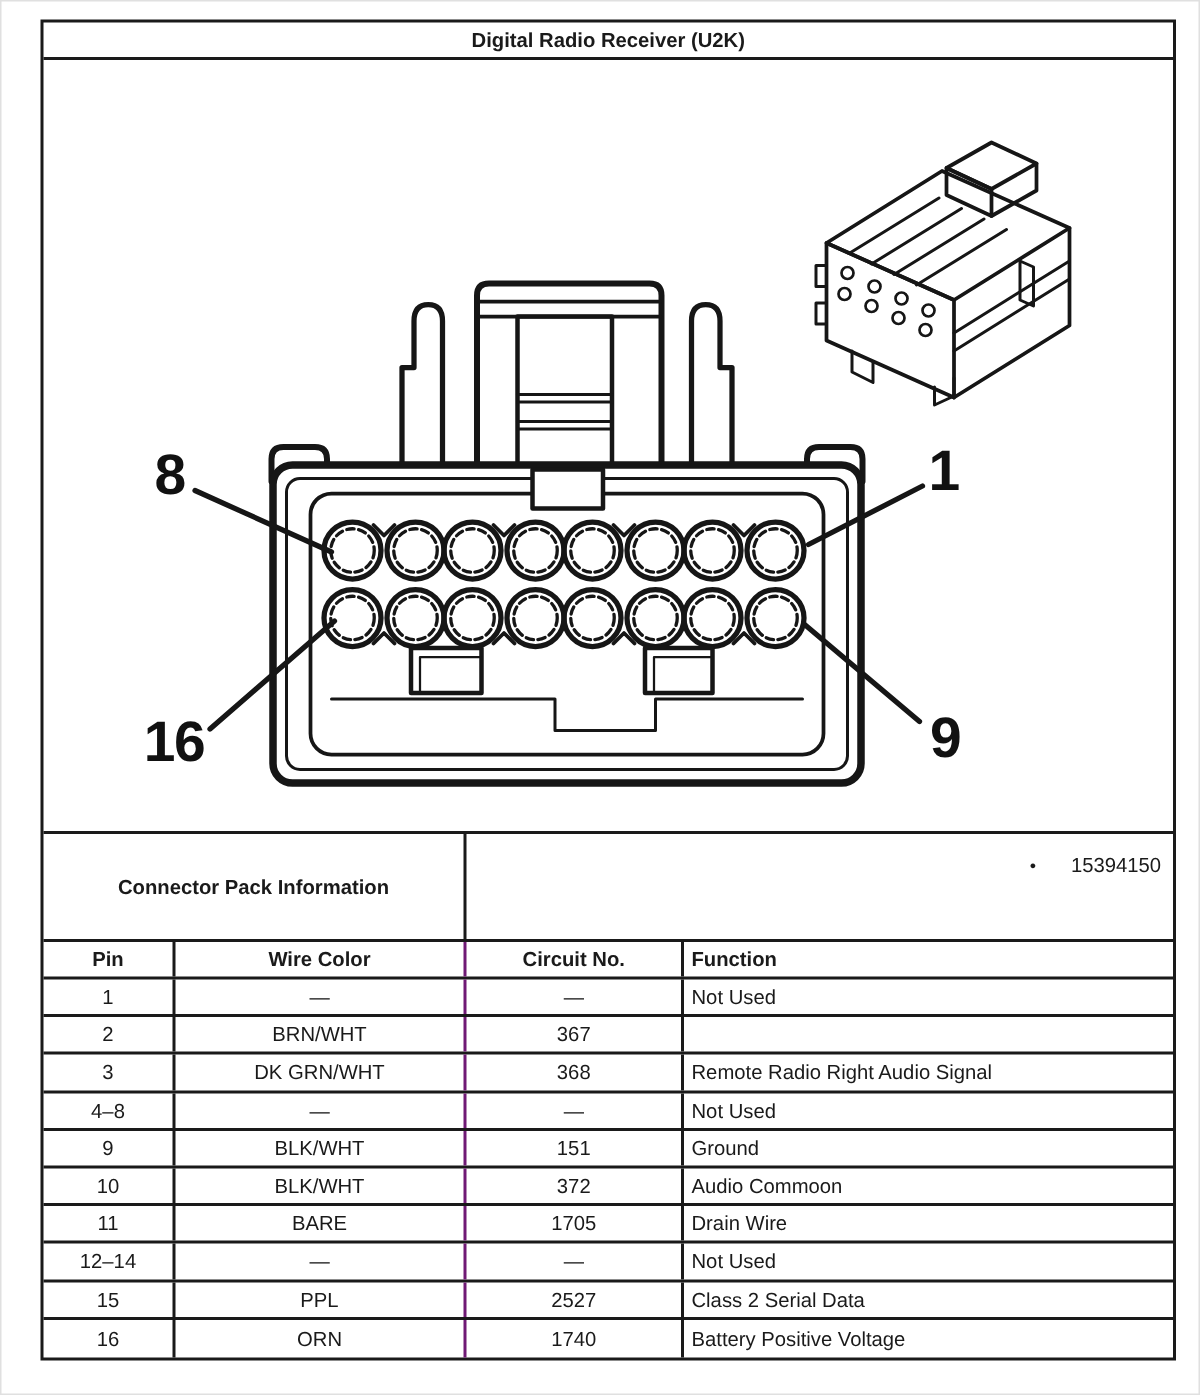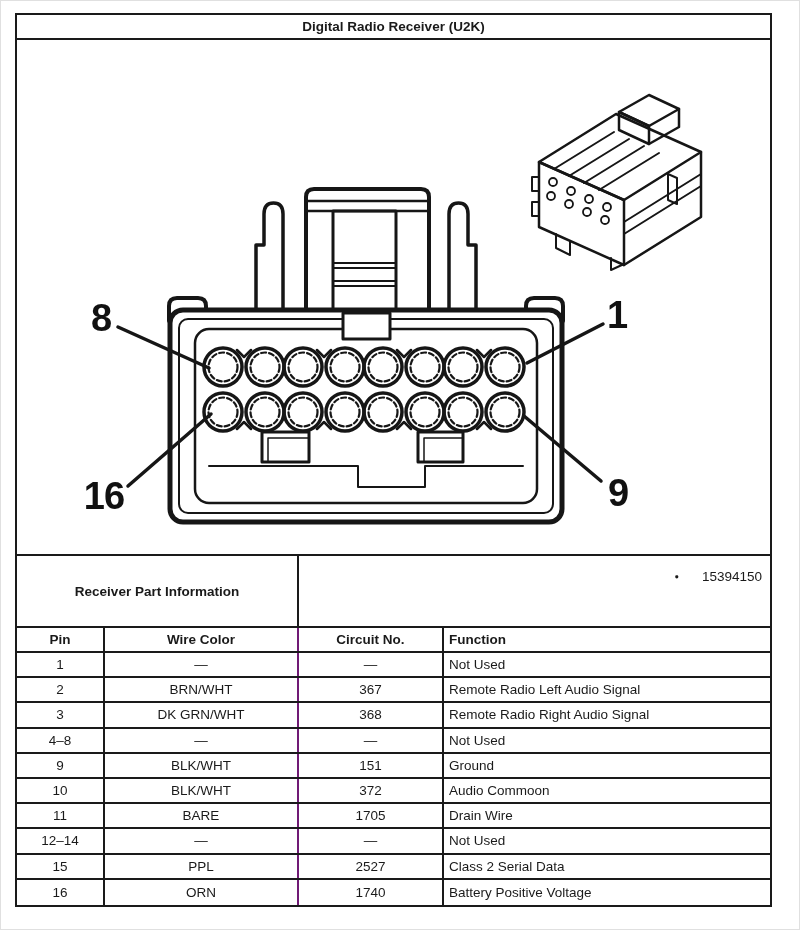--- a/index.html
+++ b/index.html
@@ -4,21 +4,21 @@
 <style>
   * { box-sizing: border-box; }
   html,body { margin:0; padding:0; }
   body {
     width:800px; height:930px; position:relative;
     background:#ffffff; color:#1a1a1a;
     font-family:"Liberation Sans", sans-serif;
     box-shadow: inset 0 0 0 1px #e0e0e0;
   }
   .page {
-    position:absolute; left:15px; top:13px; width:757px; height:894px;
+    position:absolute; left:27px; top:13px; width:757px; height:894px;
     border:2px solid #1a1a1a; background:#fff;
   }
   .title-row {
     height:25px; border-bottom:2px solid #1a1a1a;
     display:flex; align-items:center; justify-content:center;
     font-size:13.5px; font-weight:bold;
   }
   .diagram-area { position:relative; height:514px; overflow:hidden; }
   .front-svg { position:absolute; left:58px; top:145px; }
   .iso-svg   { position:absolute; left:504px; top:42px; }
@@ -172,21 +172,21 @@
       </g>
     </svg>
 
     <div class="callout" style="left:84px;  top:278px;">8</div>
     <div class="callout" style="left:600px; top:275px;">1</div>
     <div class="callout" style="left:87px;  top:456px;">16</div>
     <div class="callout" style="left:601px; top:453px;">9</div>
   </div>
 
   <div class="part-info">
-    <div class="pi-label">Receiver Part Information</div>
+    <div class="pi-label">Connector Pack Information</div>
     <div class="pi-values">
       <ul>
         <li>15394150</li>
       </ul>
     </div>
   </div>
 
   <div>
     <div class="tbl-row header">
       <div class="cell c-pin">Pin</div>
@@ -197,21 +197,20 @@
     <div class="tbl-row">
       <div class="cell c-pin">1</div>
       <div class="cell c-wire">—</div>
       <div class="cell c-circ">—</div>
       <div class="cell c-fn">Not Used</div>
     </div>
     <div class="tbl-row">
       <div class="cell c-pin">2</div>
       <div class="cell c-wire">BRN/WHT</div>
       <div class="cell c-circ">367</div>
-      <div class="cell c-fn">Remote Radio Left Audio Signal</div>
     </div>
     <div class="tbl-row">
       <div class="cell c-pin">3</div>
       <div class="cell c-wire">DK GRN/WHT</div>
       <div class="cell c-circ">368</div>
       <div class="cell c-fn">Remote Radio Right Audio Signal</div>
     </div>
     <div class="tbl-row">
       <div class="cell c-pin">4–8</div>
       <div class="cell c-wire">—</div>

